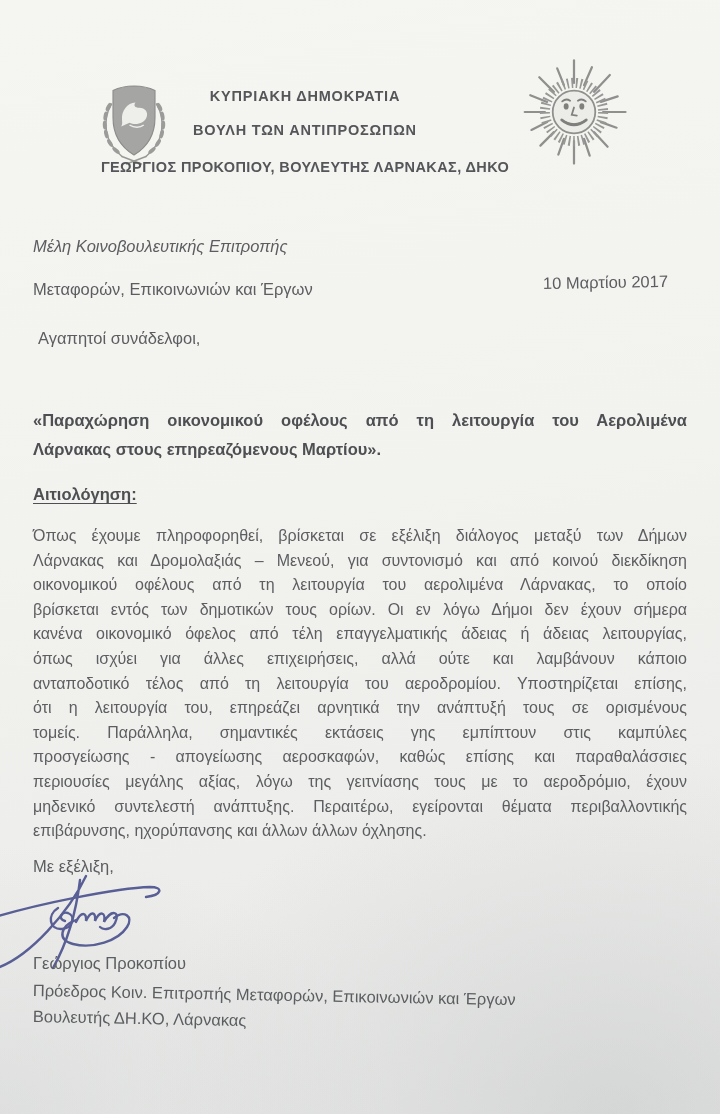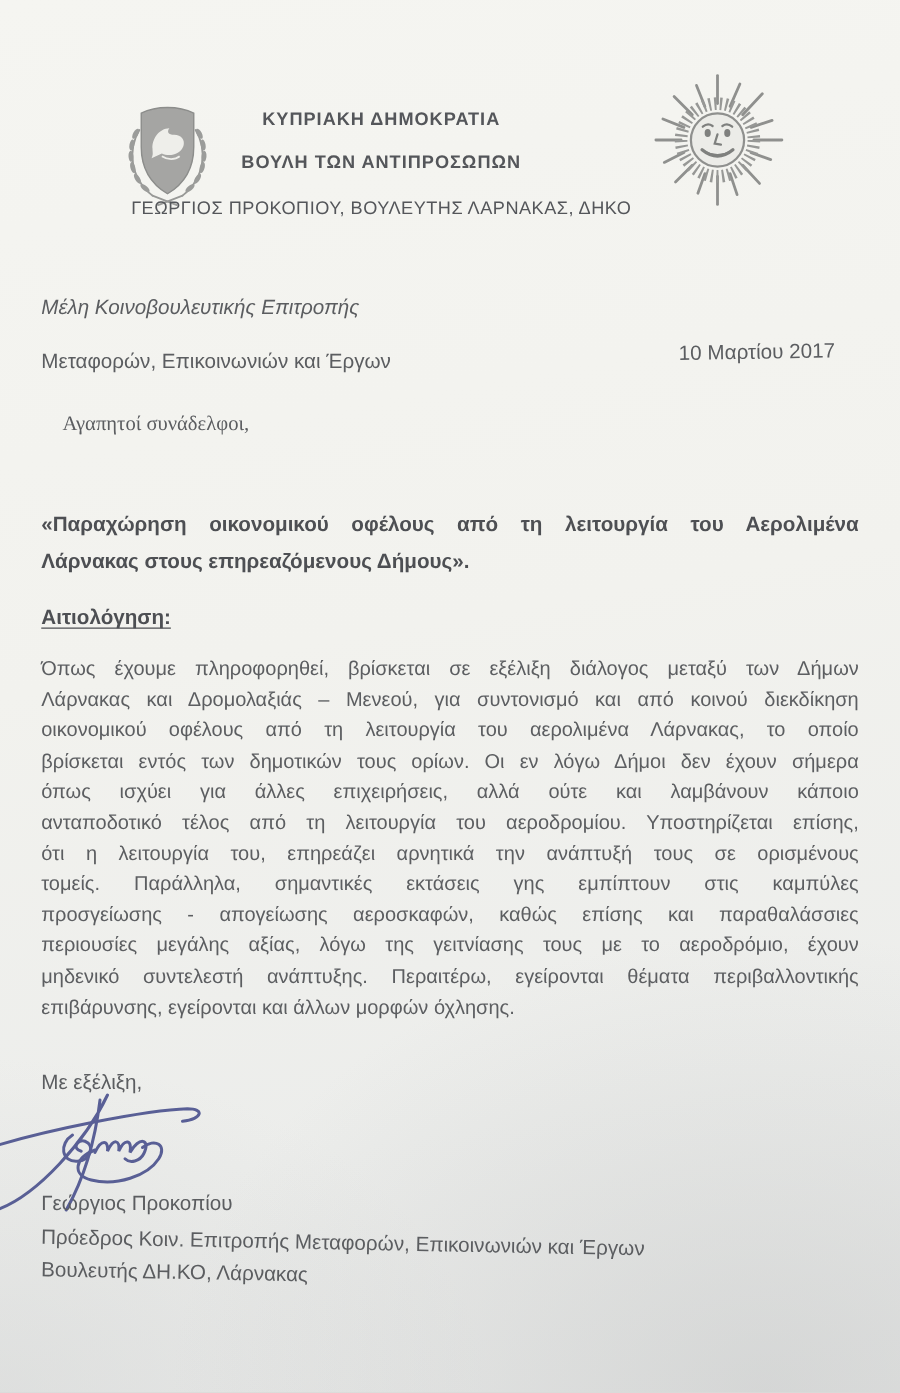--- a/index.html
+++ b/index.html
@@ -12,25 +12,25 @@
     background:
       radial-gradient(120% 60% at 85% 100%, rgba(190,192,192,.45) 0%, rgba(190,192,192,0) 55%),
       radial-gradient(90% 40% at 0% 100%, rgba(200,202,202,.35) 0%, rgba(200,202,202,0) 60%),
       linear-gradient(170deg,#f5f5f1 0%,#f2f2ee 45%,#ecedeb 78%,#e7e8e7 100%);
     color:#5b5d60;
   }
   .abs{position:absolute;}
   .hdr-center{left:85px;width:440px;text-align:center;color:#54565a;}
   .hdr-republic{top:88px;font-size:14.5px;font-weight:bold;letter-spacing:.8px;}
   .hdr-parliament{top:122px;font-size:14.5px;font-weight:bold;letter-spacing:.8px;}
-  .hdr-mp{top:159px;font-size:14.5px;font-weight:normal;letter-spacing:.4px;}
+  .hdr-mp{top:159px;font-size:14.5px;font-weight:bold;letter-spacing:.4px;}
   .recipient1{left:33px;top:237px;font-size:16.5px;font-style:italic;}
   .recipient2{left:33px;top:280px;font-size:16.5px;}
   .date{right:52px;top:273px;font-size:16.5px;transform:rotate(-1deg);}
-  .salutation{left:50px;top:329px;font-size:16.5px;font-family:Liberation Serif, serif;}
+  .salutation{left:38px;top:329px;font-size:16.5px;}
   .intro{left:33px;top:370px;font-size:16.5px;}
   .subject{left:33px;width:654px;font-size:16.5px;font-weight:bold;color:#4d4f53;}
   .subject.l1{top:411px;text-align:justify;text-align-last:justify;}
   .subject.l2{top:440px;}
   .just-head{left:33px;top:485px;font-size:16.5px;font-weight:bold;color:#4d4f53;text-decoration:underline;text-underline-offset:3px;}
   .body-block{left:33px;top:524px;width:654px;font-size:16px;line-height:24.6px;color:#5c5e61;}
   .body-line{text-align:justify;text-align-last:justify;}
   .body-line.last{text-align-last:left;}
   .closing{left:33px;top:857px;font-size:16.5px;}
   .sig-svg{left:-8px;top:866px;width:210px;height:118px;}
@@ -107,37 +107,38 @@
   <div class="abs hdr-center hdr-parliament">ΒΟΥΛΗ ΤΩΝ ΑΝΤΙΠΡΟΣΩΠΩΝ</div>
   <div class="abs hdr-center hdr-mp">ΓΕΩΡΓΙΟΣ ΠΡΟΚΟΠΙΟΥ, ΒΟΥΛΕΥΤΗΣ ΛΑΡΝΑΚΑΣ, ΔΗΚΟ</div>
 
   <div class="abs recipient1">Μέλη Κοινοβουλευτικής Επιτροπής</div>
   <div class="abs recipient2">Μεταφορών, Επικοινωνιών και Έργων</div>
   <div class="abs date">10 Μαρτίου 2017</div>
 
   <div class="abs salutation">Αγαπητοί συνάδελφοι,</div>
 
   <div class="abs subject l1">«Παραχώρηση οικονομικού οφέλους από τη λειτουργία του Αερολιμένα</div>
-  <div class="abs subject l2">Λάρνακας στους επηρεαζόμενους Δήμους».</div>
+  <div class="abs subject l2">Λάρνακας στους επηρεαζόμενους Μαρτίου».</div>
 
   <div class="abs just-head">Αιτιολόγηση:</div>
 
   <div class="abs body-block">
     <div class="body-line">Όπως έχουμε πληροφορηθεί, βρίσκεται σε εξέλιξη διάλογος μεταξύ των Δήμων</div>
     <div class="body-line">Λάρνακας και Δρομολαξιάς – Μενεού, για συντονισμό και από κοινού διεκδίκηση</div>
     <div class="body-line">οικονομικού οφέλους από τη λειτουργία του αερολιμένα Λάρνακας, το οποίο</div>
     <div class="body-line">βρίσκεται εντός των δημοτικών τους ορίων. Οι εν λόγω Δήμοι δεν έχουν σήμερα</div>
+    <div class="body-line">κανένα οικονομικό όφελος από τέλη επαγγελματικής άδειας ή άδειας λειτουργίας,</div>
     <div class="body-line">όπως ισχύει για άλλες επιχειρήσεις, αλλά ούτε και λαμβάνουν κάποιο</div>
     <div class="body-line">ανταποδοτικό τέλος από τη λειτουργία του αεροδρομίου. Υποστηρίζεται επίσης,</div>
     <div class="body-line">ότι η λειτουργία του, επηρεάζει αρνητικά την ανάπτυξή τους σε ορισμένους</div>
     <div class="body-line">τομείς. Παράλληλα, σημαντικές εκτάσεις γης εμπίπτουν στις καμπύλες</div>
     <div class="body-line">προσγείωσης - απογείωσης αεροσκαφών, καθώς επίσης και παραθαλάσσιες</div>
     <div class="body-line">περιουσίες μεγάλης αξίας, λόγω της γειτνίασης τους με το αεροδρόμιο, έχουν</div>
     <div class="body-line">μηδενικό συντελεστή ανάπτυξης. Περαιτέρω, εγείρονται θέματα περιβαλλοντικής</div>
-    <div class="body-line last">επιβάρυνσης, εγείρονται και άλλων μορφών όχλησης.</div>
+    <div class="body-line last">επιβάρυνσης, ηχορύπανσης και άλλων άλλων όχλησης.</div>
   </div>
 
   <div class="abs closing">Με εξέλιξη,</div>
 
   <svg class="abs sig-svg" viewBox="0 0 210 118">
     <g fill="none" stroke="#4d548f" stroke-width="2.4" stroke-linecap="round" opacity="0.92">
       <path d="M0,52 C45,38 125,22 158,21 C172,21 170,29 154,31"></path>
       <path d="M66,42 c -11,7 -9,22 4,21 c 11,-1 14,-13 6,-16 c -6,-2 -11,6 -3,8"></path>
       <path d="M84,56 c 5,-11 11,-10 10,-1 c 5,-11 10,-9 9,0 c 5,-11 11,-9 9,1 c 7,-13 17,-11 11,1 c -3,6 -11,8 -15,4"></path>
       <path d="M122,52 c 10,-8 20,-2 13,9 c -9,14 -34,22 -54,17 c -16,-4 -13,-18 3,-24"></path>

